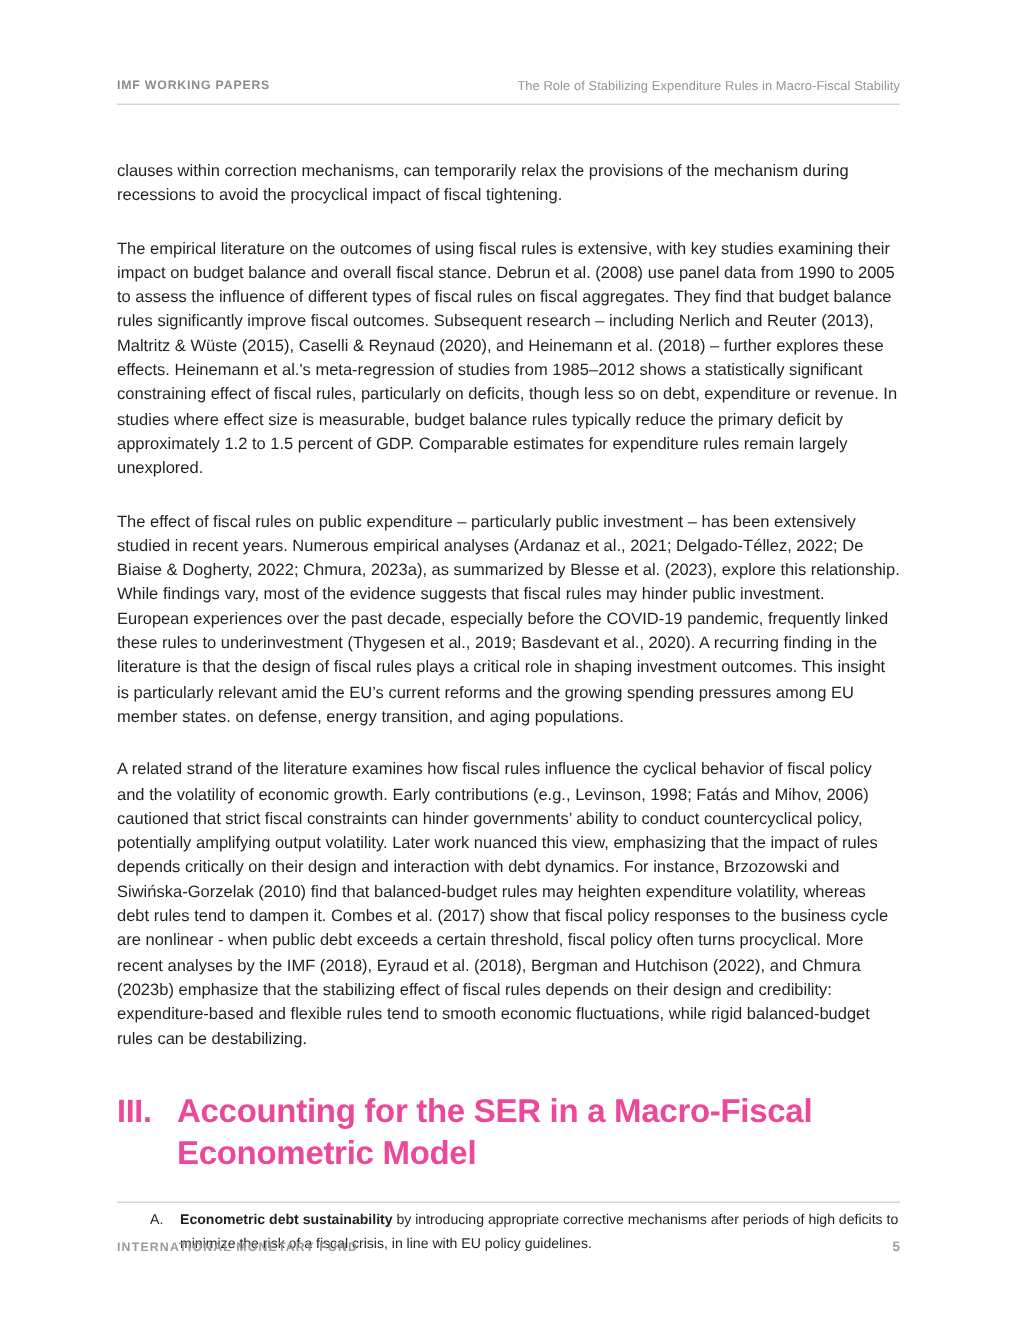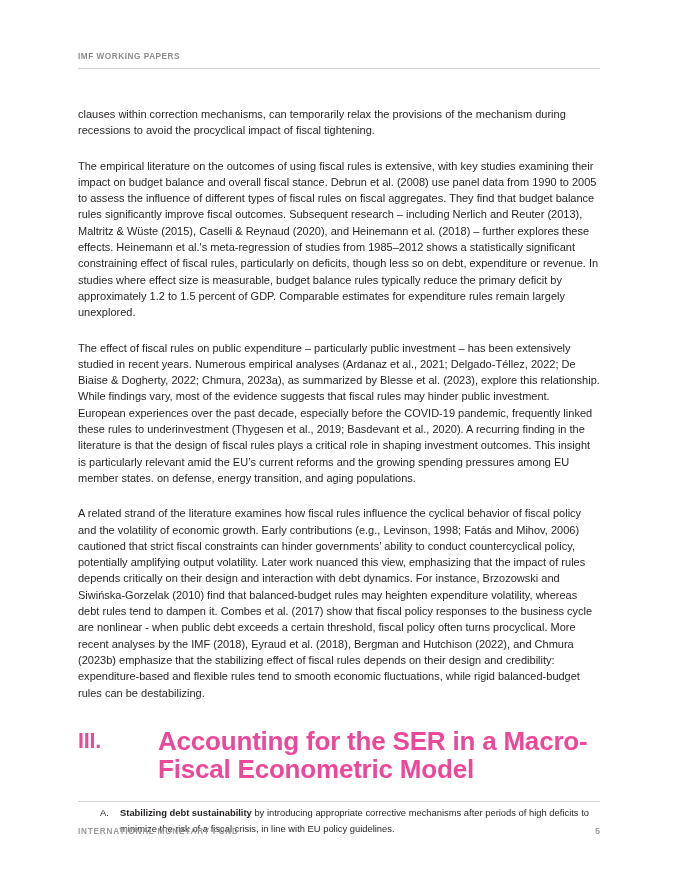--- a/index.html
+++ b/index.html
@@ -71,26 +71,25 @@
   }
   .section-number {
     font-size: 21.5px;
     font-weight: bold;
     line-height: 28px;
     width: 40px;
     flex: 0 0 40px;
     letter-spacing: -0.2px;
   }
   .section-title {
-    font-size: 26px;
+    font-size: 22px;
     font-weight: bold;
     line-height: 28px;
     letter-spacing: -0.2px;
     max-width: 450px;
-    margin-left: 40px;
   }
   
   p.lead-in {
     margin: 0 0 16px 0;
     font-size: 9.4px;
     line-height: 16.3px;
     color: #231f20;
   }
   
   .lettered-list {
@@ -143,40 +142,41 @@
     color: #9a9a9a;
   }
 </style>
 </head>
 <body>
 
 <div class="page">
 
   <div class="page-header">
     <div class="header-left">IMF WORKING PAPERS</div>
+    <div class="header-right">The Role of Stabilizing Expenditure Rules in Macro-Fiscal Stability</div>
   </div>
 
   <div class="content">
 
     <p class="body-par">clauses within correction mechanisms, can temporarily relax the provisions of the mechanism  during recessions to avoid the procyclical impact of fiscal tightening.</p>
     <p class="body-par">The empirical literature on the outcomes of using fiscal rules is extensive, with key studies examining their impact on budget balance and overall fiscal stance. Debrun et al. (2008) use panel data from 1990 to 2005 to assess the influence of different types of fiscal rules on fiscal aggregates. They find that budget balance rules significantly improve fiscal outcomes. Subsequent research – including Nerlich and Reuter (2013), Maltritz &amp; Wüste (2015), Caselli &amp; Reynaud (2020), and Heinemann et al. (2018) – further explores these effects. Heinemann et al.'s meta-regression of studies from 1985–2012 shows a statistically significant constraining effect of fiscal rules, particularly on deficits, though less so on debt, expenditure or revenue. In studies where effect size is measurable, budget balance rules typically reduce the primary deficit by approximately 1.2 to 1.5 percent of GDP. Comparable estimates for expenditure rules remain largely unexplored.</p>
     <p class="body-par">The effect of fiscal rules on public expenditure – particularly public investment – has been extensively studied in recent years. Numerous empirical analyses (Ardanaz et al., 2021; Delgado-Téllez, 2022; De Biaise &amp; Dogherty, 2022; Chmura, 2023a), as summarized by Blesse et al. (2023), explore this relationship. While findings vary, most of the evidence suggests that fiscal rules may hinder public investment. European experiences over the past decade, especially before the COVID-19 pandemic, frequently linked these rules to underinvestment (Thygesen et al., 2019; Basdevant et al., 2020). A recurring finding in the literature is that the design of fiscal rules plays a critical role in shaping investment outcomes. This insight is particularly relevant amid the EU’s current reforms and the growing spending pressures among EU member states. on defense, energy transition, and aging populations.</p>
     <p class="body-par">A related strand of the literature examines how fiscal rules influence the cyclical behavior of fiscal policy and the volatility of economic growth. Early contributions (e.g., Levinson, 1998; Fatás and Mihov, 2006) cautioned that strict fiscal constraints can hinder governments’ ability to conduct countercyclical policy, potentially amplifying output volatility. Later work nuanced this view, emphasizing that the impact of rules depends critically on their design and interaction with debt dynamics. For instance, Brzozowski and Siwińska-Gorzelak (2010) find that balanced-budget rules may heighten expenditure volatility, whereas debt rules tend to dampen it. Combes et al. (2017) show that fiscal policy responses to the business cycle are nonlinear - when public debt exceeds a certain threshold, fiscal policy often turns procyclical. More recent analyses by the IMF (2018), Eyraud et al. (2018), Bergman and Hutchison (2022), and Chmura (2023b) emphasize that the stabilizing effect of fiscal rules depends on their design and credibility: expenditure-based and flexible rules tend to smooth economic fluctuations, while rigid balanced-budget rules can be destabilizing.</p>
 
     <div class="section-heading">
       <div class="section-number">III.</div>
       <div class="section-title">Accounting for the SER in a Macro-Fiscal Econometric Model</div>
     </div>
 
 
     <div class="lettered-list">
       <div class="list-item">
         <div class="item-marker">A.</div>
         <div class="item-text">
-          <b>Stabilizing debt sustainability</b><span> by introducing appropriate corrective mechanisms after periods of high deficits to minimize the risk of a fiscal crisis, in line with EU policy guidelines.</span>
+          <b>Econometric debt sustainability</b><span> by introducing appropriate corrective mechanisms after periods of high deficits to minimize the risk of a fiscal crisis, in line with EU policy guidelines.</span>
         </div>
       </div>
     </div>
 
   </div>
 
   <div class="page-footer">
     <div class="footer-left">INTERNATIONAL MONETARY FUND</div>
     <div class="footer-right">5</div>
   </div>

